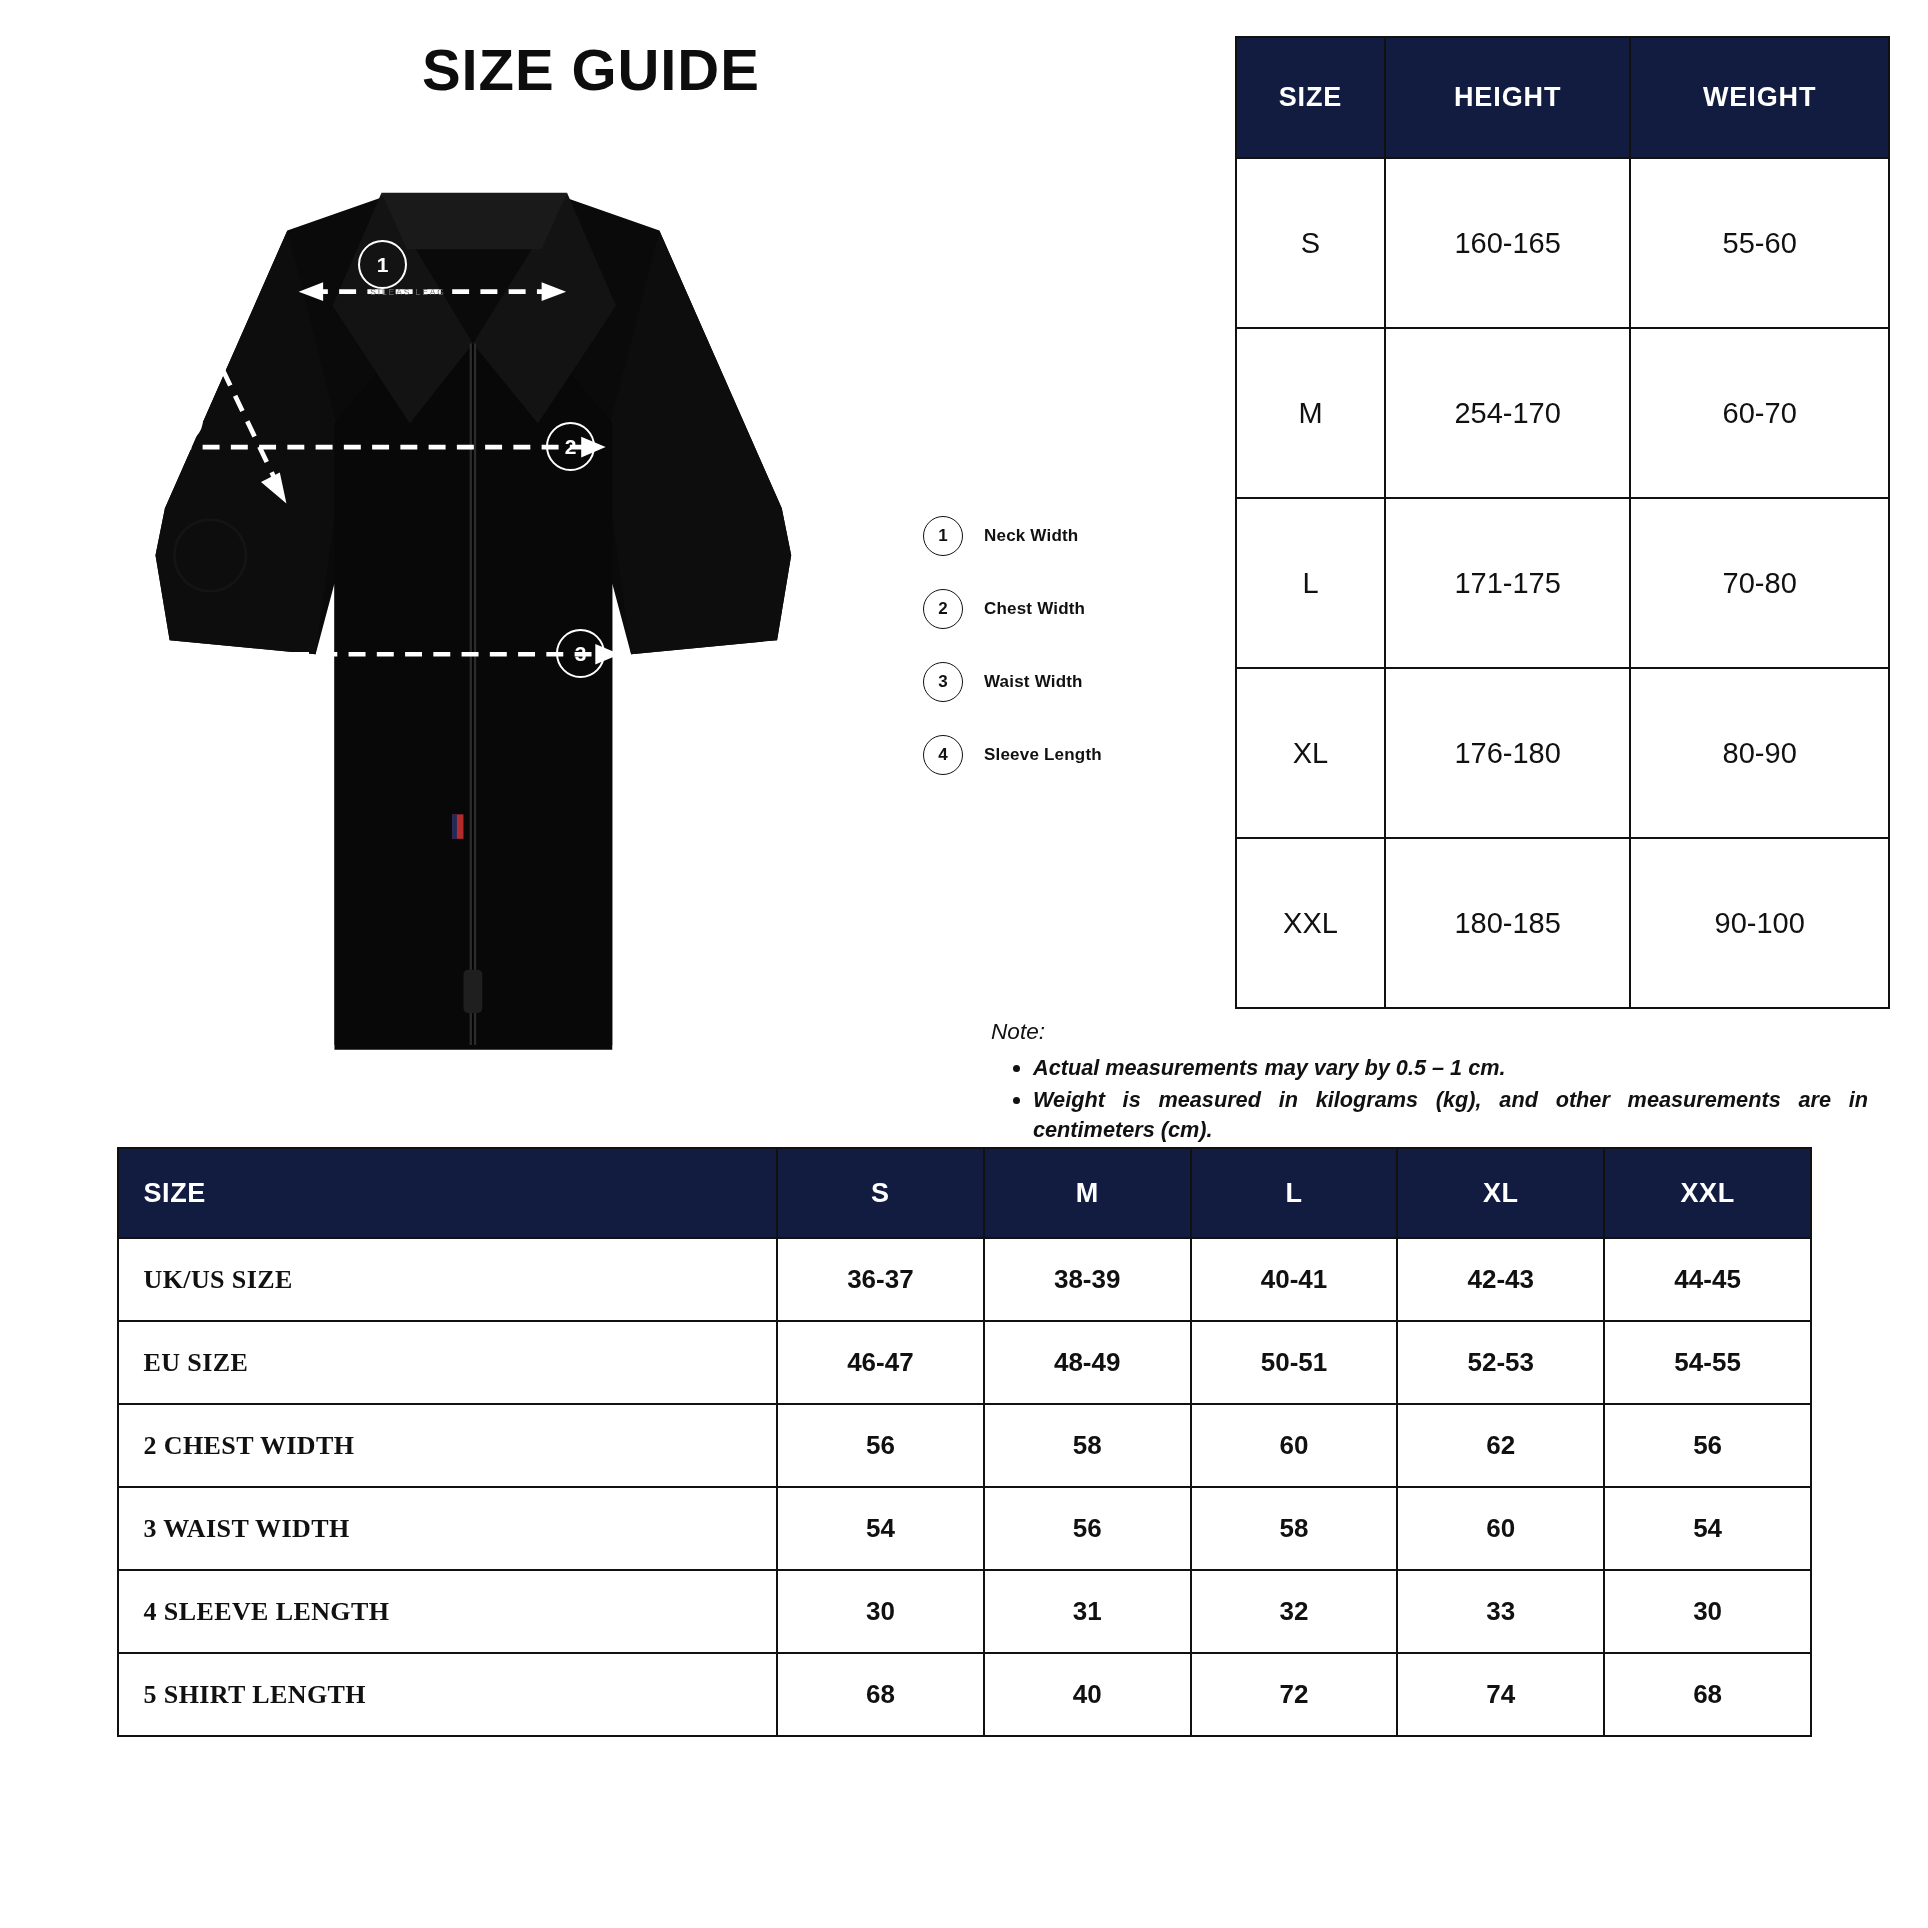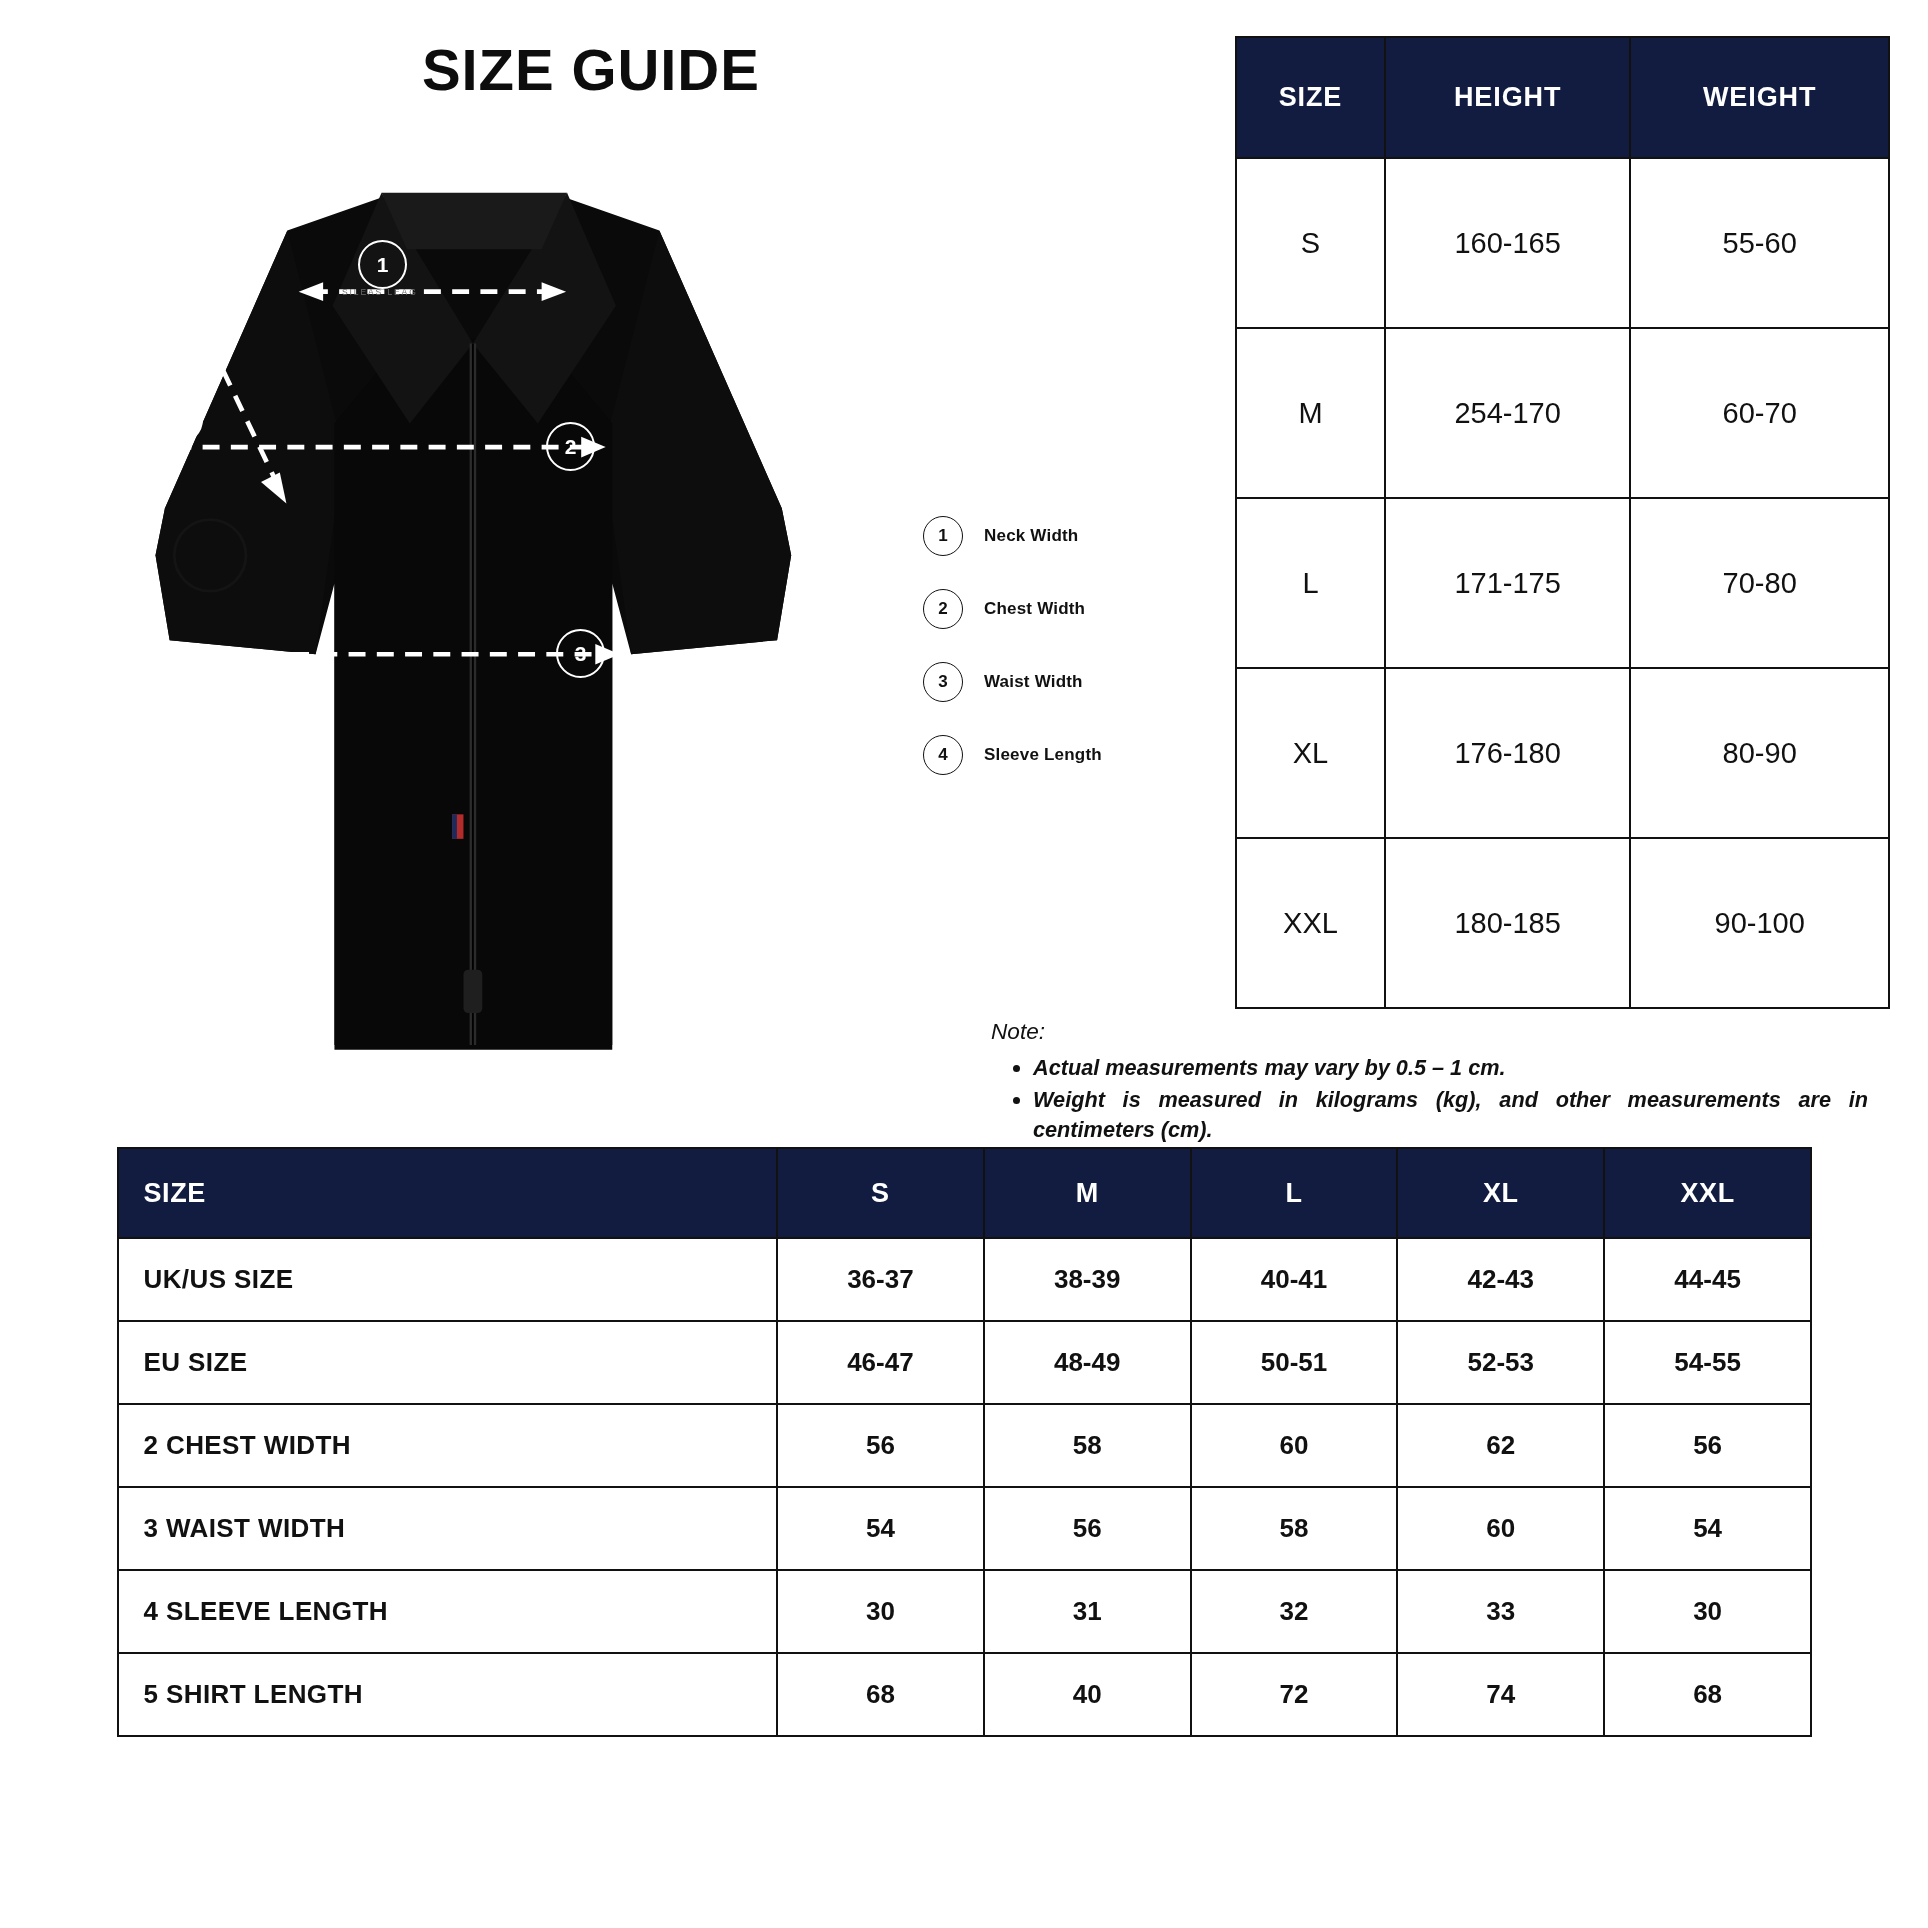--- a/index.html
+++ b/index.html
@@ -165,20 +165,21 @@
     height: 83px;
     font-size: 26px;
     font-weight: 700;
     color: #111;
     text-align: center;
   }
   .table-main tbody td.lead {
     text-align: left;
     padding-left: 24.5px;
     letter-spacing: 0.4px;
+    font-family: Liberation Serif, serif;
   }
 </style>
 </head>
 <body>
 
 <div class="page">
 
   <div class="title">SIZE GUIDE</div>
 
   <div class="garment">
@@ -220,21 +221,21 @@
         <polygon points="74,122 68,150 90,146"></polygon>
       </g>
 
       <circle cx="118" cy="440" r="38" fill="none" stroke="#141414" stroke-width="3"></circle>
     </svg>
 
     <div class="badge" style="left:259px; top:99px;">1</div>
     <div class="badge" style="left:447px; top:281px;">2</div>
     <div class="badge" style="left:457px; top:488px;">3</div>
     <div class="badge" style="left:55px; top:254px;">4</div>
-    <div style="position:absolute; left:243px; top:146px; width:132px; text-align:left; font-size:8.5px; letter-spacing:1.9px; color:#6b6b6b;">SILEAS LEAG</div>
+    <div style="position:absolute; left:243px; top:146px; width:132px; text-align:center; font-size:8.5px; letter-spacing:1.9px; color:#6b6b6b;">SILEAS LEAG</div>
   </div>
 
   <div class="legend">
     <div class="legend-row">
       <span class="legend-num">1</span>
       <span class="legend-label">Neck Width</span>
     </div>
     <div class="legend-row">
       <span class="legend-num">2</span>
       <span class="legend-label">Chest Width</span>

